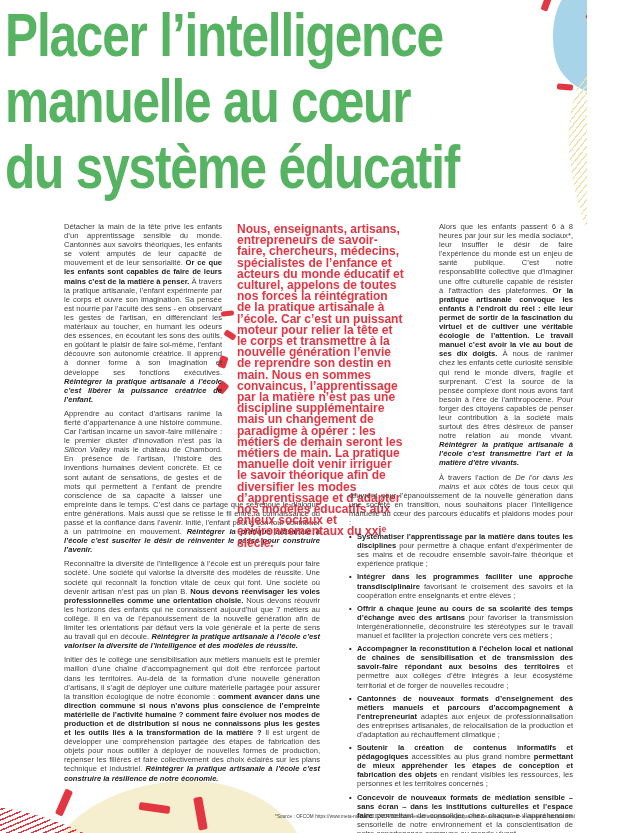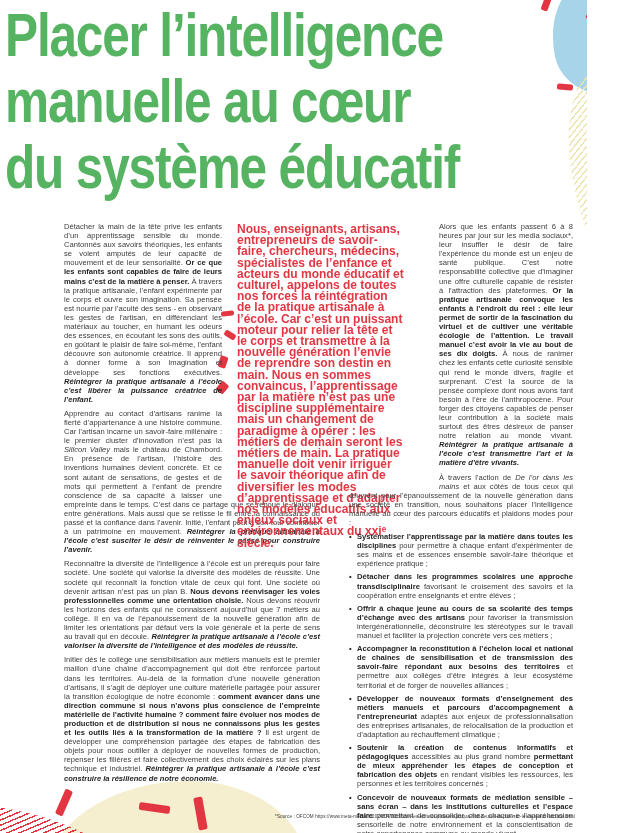--- a/index.html
+++ b/index.html
@@ -106,37 +106,37 @@
 
   <div class="manifesto">Nous, enseignants, artisans, entrepreneurs de savoir-faire, chercheurs, médecins, spécialistes de l’enfance et acteurs du monde éducatif et culturel, appelons de toutes nos forces la réintégration de la pratique artisanale à l’école. Car c’est un puissant moteur pour relier la tête et le corps et transmettre à la nouvelle génération l’envie de reprendre son destin en main. Nous en sommes convaincus, l’apprentissage par la matière n’est pas une discipline supplémentaire mais un changement de paradigme à opérer : les métiers de demain seront les métiers de main. La pratique manuelle doit venir irriguer le savoir théorique afin de diversifier les modes d’apprentissage et d’adapter nos modèles éducatifs aux enjeux sociaux et environnementaux du xxiᵉ siècle.</div>
 
   <div class="textcol col-right">
     <div class="spacer-l"></div>
     <p><span class="run-r">Alors que les enfants passent 6 à 8 heures par jour sur les media sociaux*, leur insuffler le désir de faire l’expérience du monde est un enjeu de santé publique. C’est notre responsabilité collective que d’imaginer une offre culturelle capable de résister à l’attraction des plateformes. </span><span class="run-b">Or la pratique artisanale convoque les enfants à l’endroit du réel : elle leur permet de sortir de la fascination du virtuel et de cultiver une véritable écologie de l’attention. Le travail manuel c’est avoir la vie au bout de ses dix doigts.</span><span class="run-r"> À nous de ranimer chez les enfants cette curiosité sensible qui rend le monde divers, fragile et surprenant. C’est la source de la pensée complexe dont nous avons tant besoin à l’ère de l’anthropocène. Pour forger des citoyens capables de penser leur contribution à la société mais surtout des êtres désireux de panser notre relation au monde vivant. </span><span class="run-bi">Réintégrer la pratique artisanale à l’école c’est transmettre l’art et la matière d’être vivants.</span></p>
     <p><span class="run-r">À travers l’action de </span><span class="run-i">De l’or dans les mains</span><span class="run-r"> et aux côtés de tous ceux qui œuvrent pour l’épanouissement de la nouvelle génération dans une société en transition, nous souhaitons placer l’intelligence manuelle au cœur des parcours éducatifs et plaidons modes pour :</span></p>
     <div class="bullets">
         <div class="bullet">
           <span class="marker">•</span>
-          <span class="bullet-body"><span class="run-b">Systématiser l’apprentissage par la matière dans toutes les disciplines</span><span class="run-r"> pour permettre à chaque enfant d’expérimenter de ses mains et de essences ensemble savoir-faire théorique et expérience pratique ;</span></span>
+          <span class="bullet-body"><span class="run-b">Systématiser l’apprentissage par la matière dans toutes les disciplines</span><span class="run-r"> pour permettre à chaque enfant d’expérimenter de ses mains et de recoudre ensemble savoir-faire théorique et expérience pratique ;</span></span>
         </div>
         <div class="bullet">
           <span class="marker">•</span>
-          <span class="bullet-body"><span class="run-b">Détacher dans les programmes scolaires une approche transdisciplinaire</span><span class="run-r"> favorisant le croisement des savoirs et la coopération entre enseignants et entre élèves ;</span></span>
+          <span class="bullet-body"><span class="run-b">Intégrer dans les programmes faciliter une approche transdisciplinaire</span><span class="run-r"> favorisant le croisement des savoirs et la coopération entre enseignants et entre élèves ;</span></span>
         </div>
         <div class="bullet">
           <span class="marker">•</span>
           <span class="bullet-body"><span class="run-b">Offrir à chaque jeune au cours de sa scolarité des temps d’échange avec des artisans</span><span class="run-r"> pour favoriser la transmission intergénérationnelle, déconstruire les stéréotypes sur le travail manuel et faciliter la projection concrète vers ces métiers ;</span></span>
         </div>
         <div class="bullet">
           <span class="marker">•</span>
-          <span class="bullet-body"><span class="run-b">Accompagner la reconstitution à l’échelon local et national de chaines de sensibilisation et de transmission des savoir-faire répondant aux besoins des territoires</span><span class="run-r"> et permettre aux collèges d’être intégrés à leur écosystème territorial et de forger de nouvelles alliances ;</span></span>
+          <span class="bullet-body"><span class="run-b">Accompagner la reconstitution à l’échelon local et national de chaines de sensibilisation et de transmission des savoir-faire répondant aux besoins des territoires</span><span class="run-r"> et permettre aux collèges d’être intégrés à leur écosystème territorial et de forger de nouvelles recoudre ;</span></span>
         </div>
         <div class="bullet">
           <span class="marker">•</span>
-          <span class="bullet-body"><span class="run-b">Développer de nouveaux formats d’enseignement des métiers manuels et parcours d’accompagnement à l’entrepreneuriat</span><span class="run-r"> adaptés aux enjeux de professionnalisation des entreprises artisanales, de relocalisation de la production et d’adaptation au réchauffement climatique ;</span></span>
+          <span class="bullet-body"><span class="run-b">Cantonnés de nouveaux formats d’enseignement des métiers manuels et parcours d’accompagnement à l’entrepreneuriat</span><span class="run-r"> adaptés aux enjeux de professionnalisation des entreprises artisanales, de relocalisation de la production et d’adaptation au réchauffement climatique ;</span></span>
         </div>
         <div class="bullet">
           <span class="marker">•</span>
           <span class="bullet-body"><span class="run-b">Soutenir la création de contenus informatifs et pédagogiques</span><span class="run-r"> accessibles au plus grand nombre </span><span class="run-b">permettant de mieux appréhender les étapes de conception et fabrication des objets</span><span class="run-r"> en rendant visibles les ressources, les personnes et les territoires concernés ;</span></span>
         </div>
         <div class="bullet">
           <span class="marker">•</span>
           <span class="bullet-body"><span class="run-b">Concevoir de nouveaux formats de médiation sensible – sans écran – dans les institutions culturelles et l’espace faire</span><span class="run-r"> permettant de consolider chez chacun·e l’appréhension sensorielle de notre environnement et la conscientisation de notre appartenance commune au monde vivant.</span></span>
         </div>
       </div>

